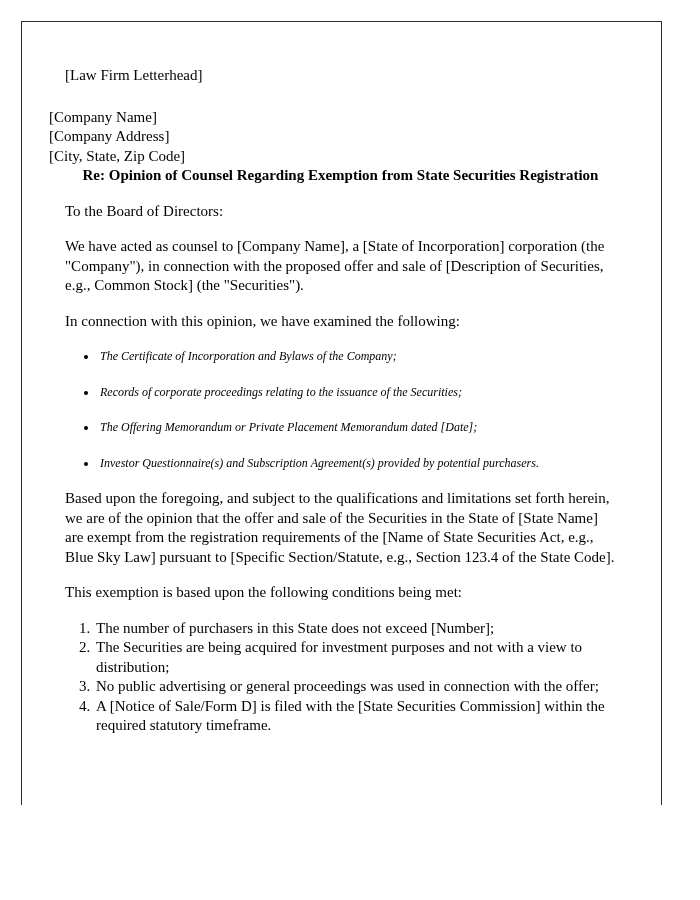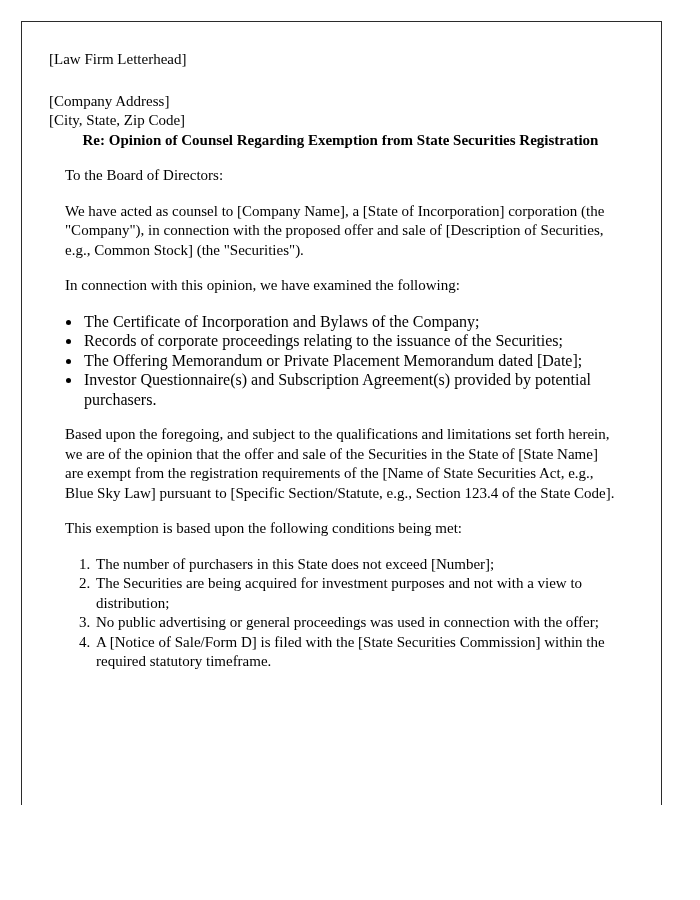--- a/index.html
+++ b/index.html
@@ -31,21 +31,21 @@
     overflow: hidden;
   }
 
   .page-body {
     padding: 28px 29px 0 27px;
   }
 
   .letter-line {
     font-size: 15px;
     line-height: 19.5px;
-    margin: 0;
+    margin: 16px;
   }
 
   .block-gap-lg { margin-top: 22px; }
 
   .addressee-block p { margin: 0; }
 
   .subject-line {
     font-size: 15px;
     line-height: 19.5px;
     font-weight: bold;
@@ -59,24 +59,25 @@
     margin: 16px;
     text-align: left;
   }
 
   ul.doc-list {
     margin: 0;
     padding: 0 0 0 33px;
     list-style-type: disc;
   }
   ul.doc-list li {
-    font-size: 16px;
+    font-size: 12px;
     line-height: 19.5px;
-    margin: 0;
+    margin: 16px;
     padding-left: 2px;
+    font-style: italic;
   }
 
   ol.cond-list {
     margin: 8px;
     padding: 0 0 0 37px;
     list-style-type: decimal;
   }
   ol.cond-list li {
     font-size: 15px;
     line-height: 19.5px;
@@ -87,20 +88,21 @@
 </head>
 <body>
 
 <div class="page-sheet">
   <div class="page-body">
 
     <p class="letter-line">[Law Firm Letterhead]</p>
 
 
     <div class="addressee-block block-gap-lg">
+      <p class="letter-line">[Company Name]</p>
       <p class="letter-line">[Company Address]</p>
       <p class="letter-line">[City, State, Zip Code]</p>
     </div>
 
     <p class="subject-line block-gap-lg">Re: Opinion of Counsel Regarding Exemption from State Securities Registration</p>
 
     <p class="para block-gap-lg">To the Board of Directors:</p>
 
     <p class="para block-gap-lg">We have acted as counsel to [Company Name], a [State of Incorporation] corporation (the "Company"), in connection with the proposed offer and sale of [Description of Securities, e.g., Common Stock] (the "Securities").</p>
 

